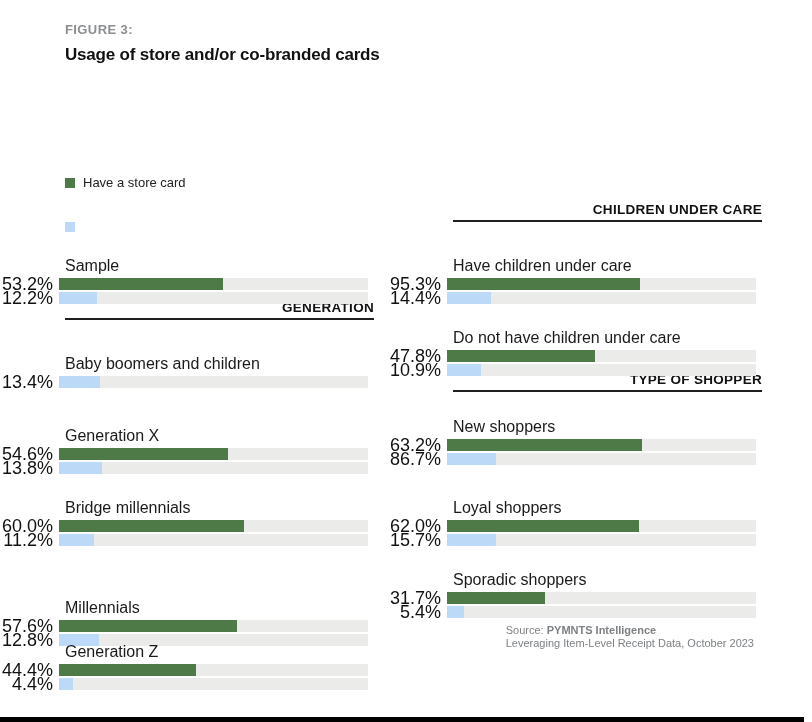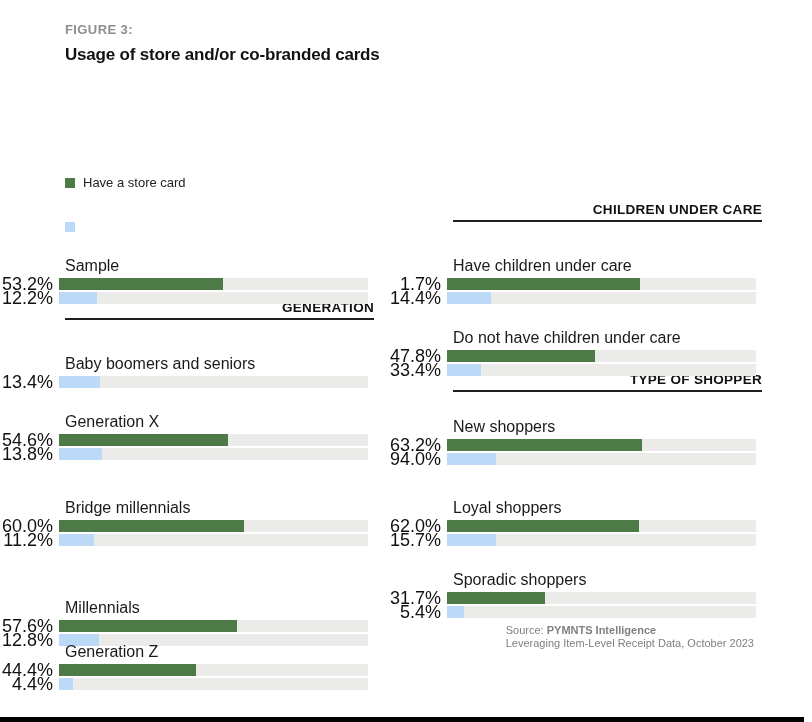--- a/index.html
+++ b/index.html
@@ -75,30 +75,30 @@
     </div>
     <div class="bar-row">
       <span class="pct">12.2%</span>
       <div class="track">
           <div class="fill blue" style="width: 12.2%;"></div>
         </div>
     </div>
   </div>
 
   <div class="group left" style="top:326px">
-    <div class="group-label">Baby boomers and seniors</div>
+    <div class="group-label">Baby boomers and children</div>
     <div class="bar-row">
       <span class="pct">13.4%</span>
       <div class="track">
           <div class="fill blue" style="width: 13.4%;"></div>
         </div>
     </div>
   </div>
 
-  <div class="group left" style="top:384px">
+  <div class="group left" style="top:398px">
     <div class="group-label">Generation X</div>
     <div class="bar-row">
       <span class="pct">54.6%</span>
       <div class="track">
           <div class="fill green" style="width: 54.6%;"></div>
         </div>
     </div>
     <div class="bar-row">
       <span class="pct">13.8%</span>
       <div class="track">
@@ -151,21 +151,21 @@
       <span class="pct">4.4%</span>
       <div class="track">
           <div class="fill blue" style="width: 4.4%;"></div>
         </div>
     </div>
   </div>
 
   <div class="group right" style="top:228px">
     <div class="group-label">Have children under care</div>
     <div class="bar-row">
-      <span class="pct">1.7%</span>
+      <span class="pct">95.3%</span>
       <div class="track">
           <div class="fill green" style="width: 62.6%;"></div>
         </div>
     </div>
     <div class="bar-row">
       <span class="pct">14.4%</span>
       <div class="track">
           <div class="fill blue" style="width: 14.4%;"></div>
         </div>
     </div>
@@ -173,37 +173,37 @@
 
   <div class="group right" style="top:300px">
     <div class="group-label">Do not have children under care</div>
     <div class="bar-row">
       <span class="pct">47.8%</span>
       <div class="track">
           <div class="fill green" style="width: 47.8%;"></div>
         </div>
     </div>
     <div class="bar-row">
-      <span class="pct">33.4%</span>
+      <span class="pct">10.9%</span>
       <div class="track">
           <div class="fill blue" style="width: 10.9%;"></div>
         </div>
     </div>
   </div>
 
   <div class="group right" style="top:389px">
     <div class="group-label">New shoppers</div>
     <div class="bar-row">
       <span class="pct">63.2%</span>
       <div class="track">
           <div class="fill green" style="width: 63.2%;"></div>
         </div>
     </div>
     <div class="bar-row">
-      <span class="pct">94.0%</span>
+      <span class="pct">86.7%</span>
       <div class="track">
           <div class="fill blue" style="width: 15.8%;"></div>
         </div>
     </div>
   </div>
 
   <div class="group right" style="top:470px">
     <div class="group-label">Loyal shoppers</div>
     <div class="bar-row">
       <span class="pct">62.0%</span>

